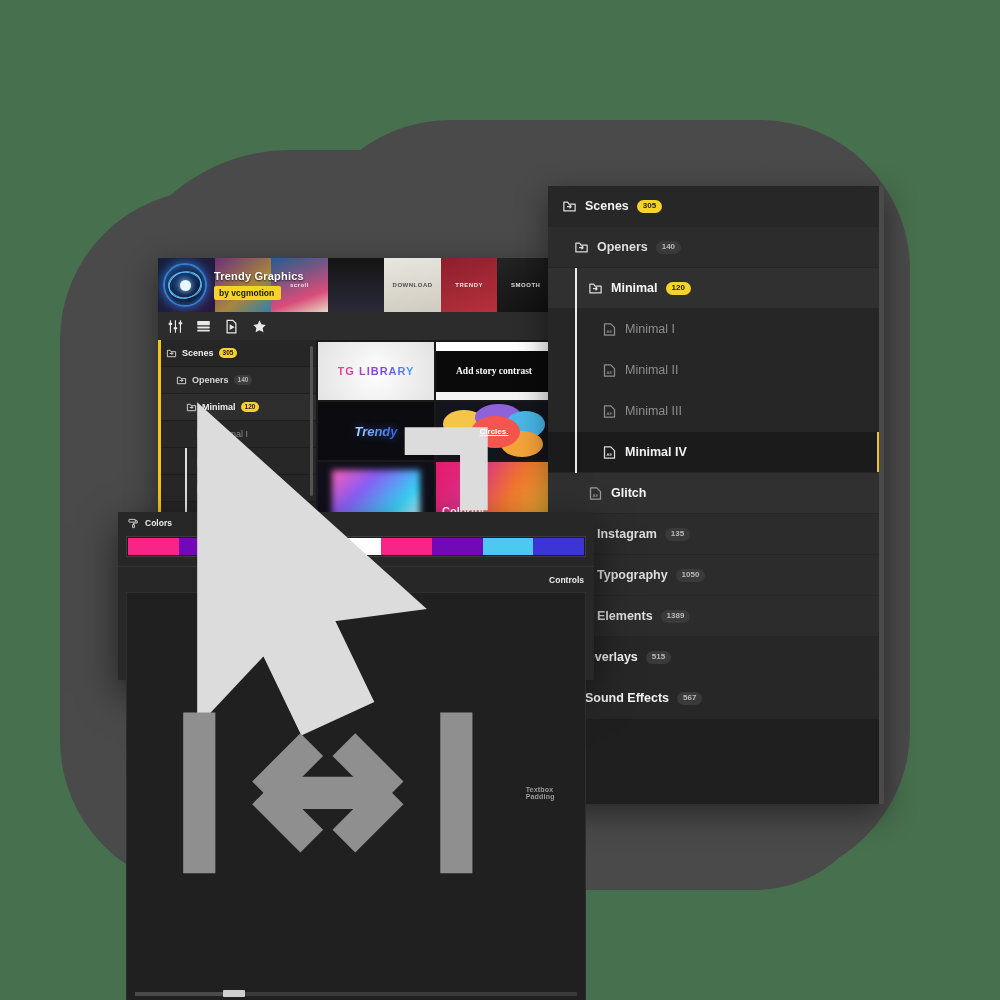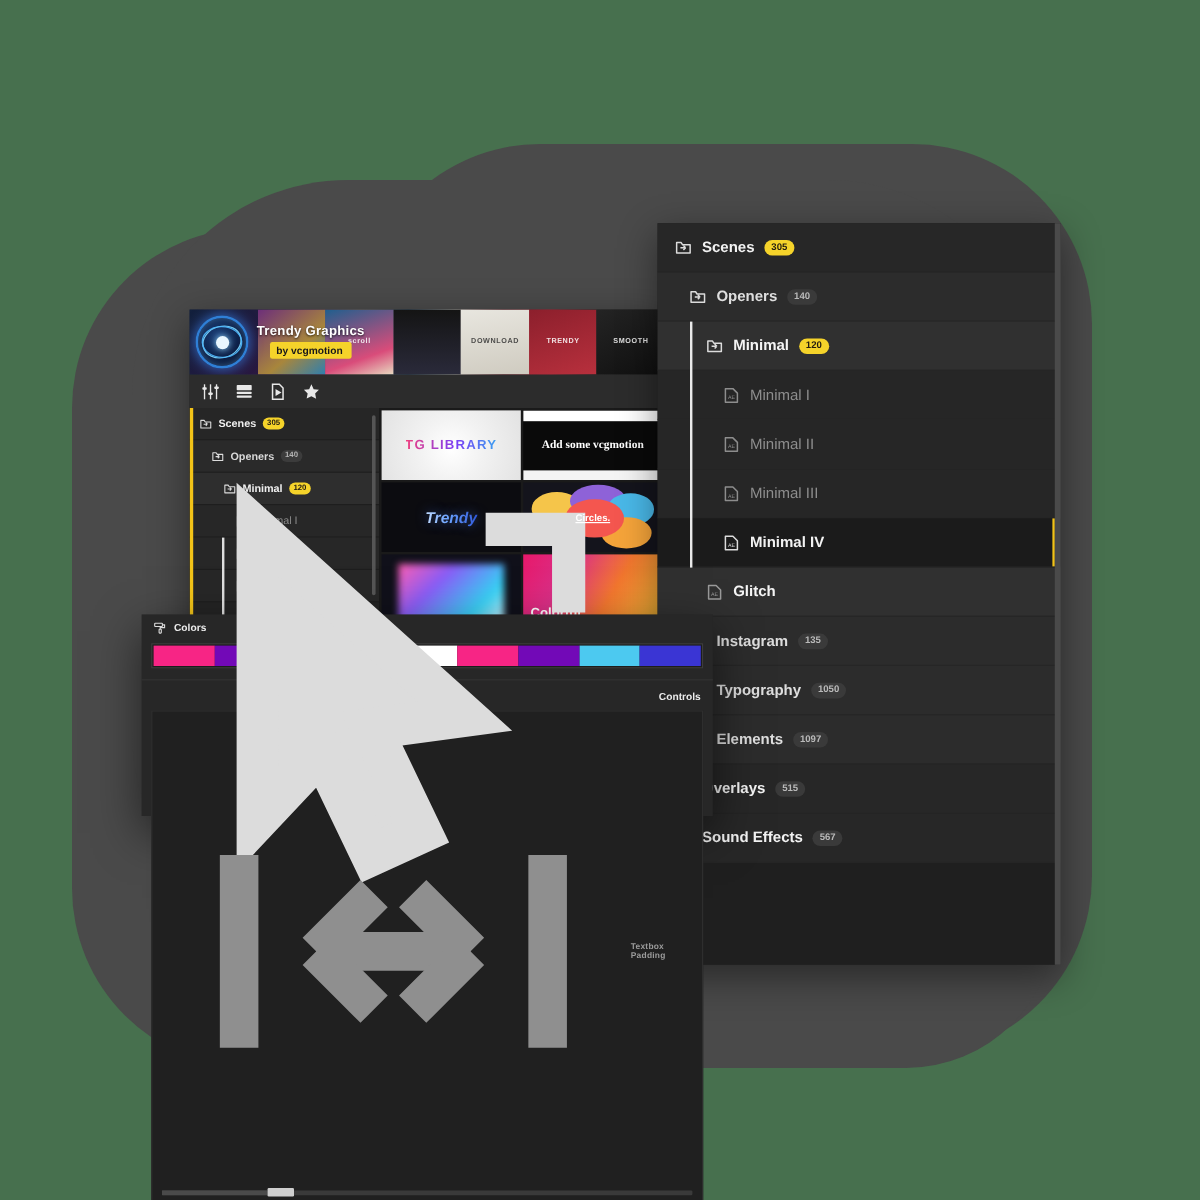--- a/index.html
+++ b/index.html
@@ -15,21 +15,21 @@
   .blob { position:absolute; background:#4a4a4a; }
   .blob-a { left:60px;  top:190px; width:530px; height:700px; border-radius:150px; }
   .blob-b { left:300px; top:120px; width:610px; height:760px; border-radius:150px; }
   .blob-c { left:110px; top:150px; width:760px; height:640px; border-radius:180px; }
   .blob-d { left:420px; top:640px; width:460px; height:250px; border-radius:130px; }
 
   
   .window { position:absolute; background:#222222; box-shadow:0 10px 30px rgba(0,0,0,.45); }
 
   
-  #main-window { left:158px; top:258px; width:396px; height:500px; background:#232323;text-align:center; }
+  #main-window { left:158px; top:258px; width:396px; height:500px; background:#232323; }
 
   .banner { position:relative; height:54px; width:100%; overflow:hidden;
             background:linear-gradient(90deg,#1b2a4a 0%,#3a2b55 16%,#5a3f66 26%,#7a6a55 36%,
                         #2b4a66 46%,#d8d8d0 56%,#7a2430 66%,#b03040 76%,#2a2a2a 86%,#1c1c1c 100%); }
   .banner-tiles { position:absolute; inset:0; display:flex; }
   .bt { flex:1; height:100%; }
   .bt1 { background:linear-gradient(135deg,#12203c,#2a1840); }
   .bt2 { background:linear-gradient(140deg,#6d2f7a,#a8863c 60%,#2f7fae); }
   .bt3 { background:linear-gradient(160deg,#1f5f8e,#d94c7a 70%,#e8d9c0); }
   .bt4 { background:linear-gradient(180deg,#141414,#2a2a3a); }
@@ -303,21 +303,21 @@
             <span class="lbl" style="color:#d2d2d2;font-weight:normal">Sound Effects</span>
             <span class="badge gray">567</span>
           </div>
         </div>
     </div>
     <div class="main-grid" id="thumb-grid">
         <div class="thumb th1">
           <div class="t">TG LIBRARY</div>
         </div>
         <div class="thumb th2">
-          <div class="t">Add some vcgmotion</div>
+          <div class="t">Add story contrast</div>
         </div>
         <div class="thumb th3">
           <div class="t">Trendy</div>
         </div>
         <div class="thumb th4">
           <div class="blobset">
       <div class="c" style="left:6%;top:14%;width:36%;height:48%;background:#f5c54a"></div>
       <div class="c" style="left:34%;top:4%;width:40%;height:46%;background:#8e62d8"></div>
       <div class="c" style="left:60%;top:16%;width:34%;height:46%;background:#49b8e8"></div>
       <div class="c" style="left:8%;top:48%;width:34%;height:44%;background:#58c87a"></div>
@@ -443,21 +443,21 @@
         </svg>
         <span class="lbl">Typography</span>
         <span class="rbadge gray">1050</span>
       </div>
       <div class="rrow rlvl1">
         <svg class="ic" viewBox="0 0 24 24" fill="none" stroke="#dcdcdc" stroke-width="2" stroke-linejoin="round">
            <path d="M3 5h6l2 3h10v11H3z"></path>
           <path d="M8 12h7m0 0l-3-3m3 3l-3 3"></path>
         </svg>
         <span class="lbl">Elements</span>
-        <span class="rbadge gray">1097</span>
+        <span class="rbadge gray">1389</span>
       </div>
       <div class="rrow rlvl0">
         <svg class="ic" viewBox="0 0 24 24" fill="none" stroke="#dcdcdc" stroke-width="2" stroke-linejoin="round">
            <path d="M3 5h6l2 3h10v11H3z"></path>
           <path d="M8 12h7m0 0l-3-3m3 3l-3 3"></path>
         </svg>
         <span class="lbl">Overlays</span>
         <span class="rbadge gray">515</span>
       </div>
       <div class="rrow rlvl0">

